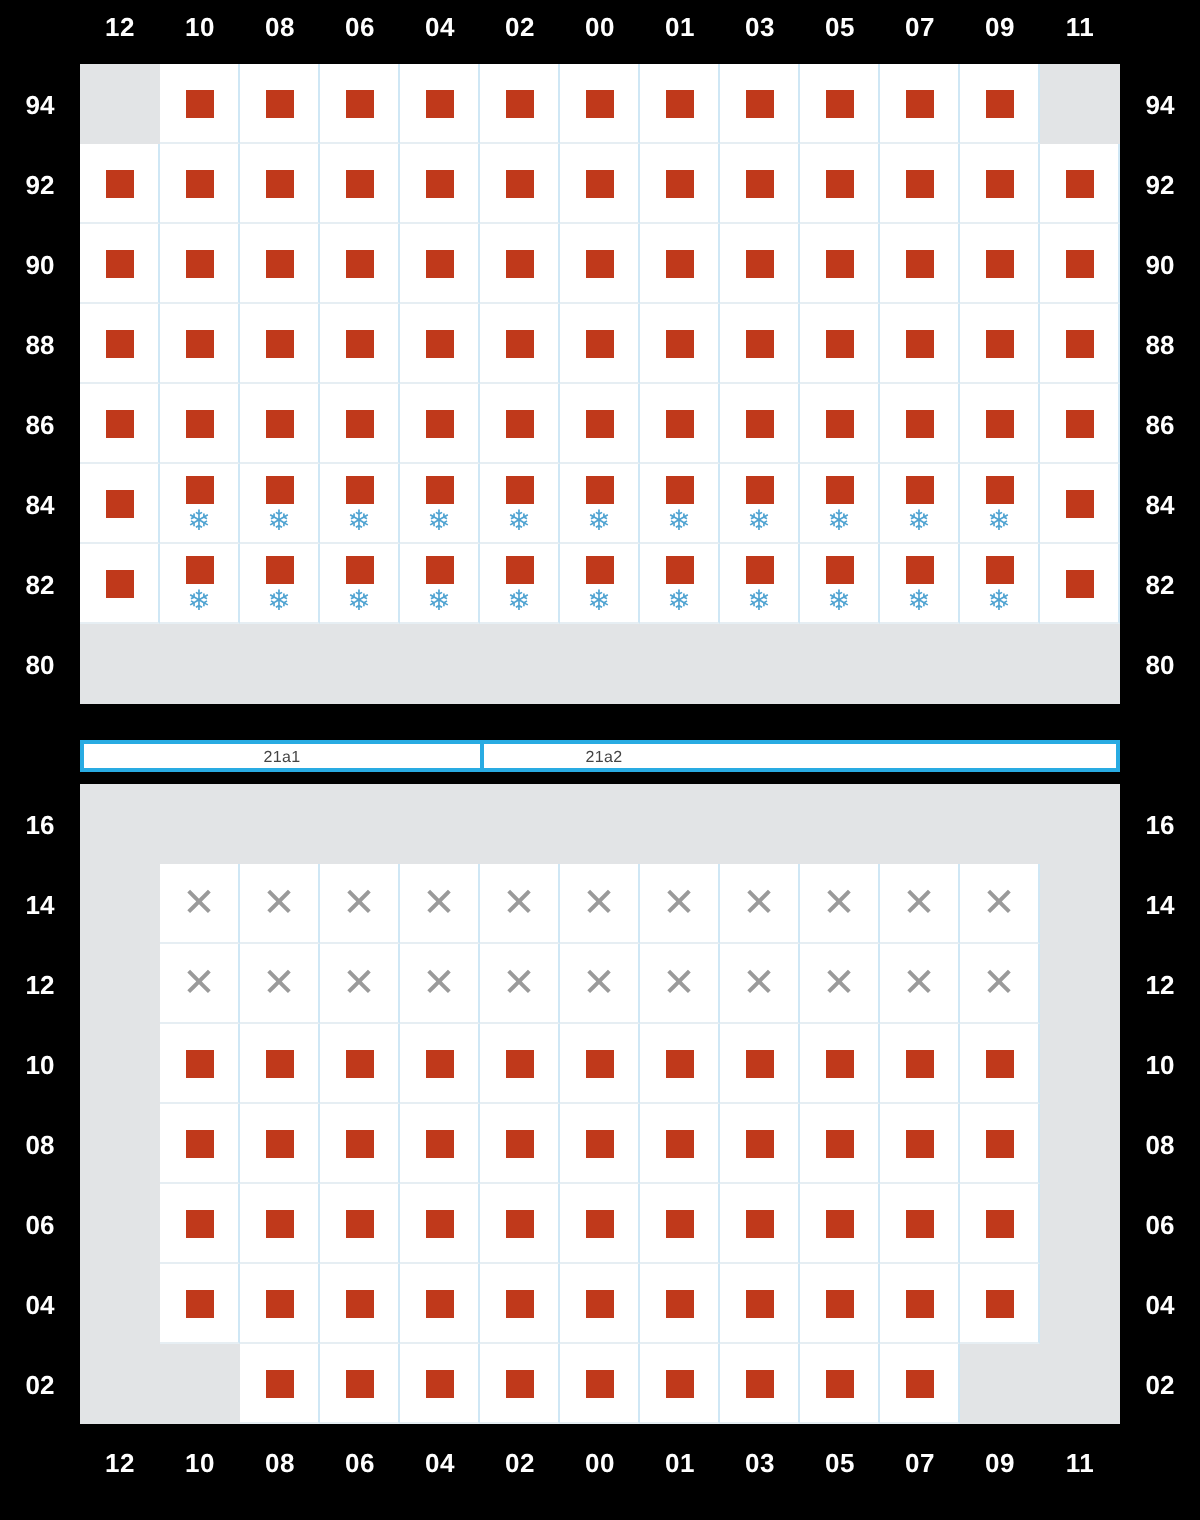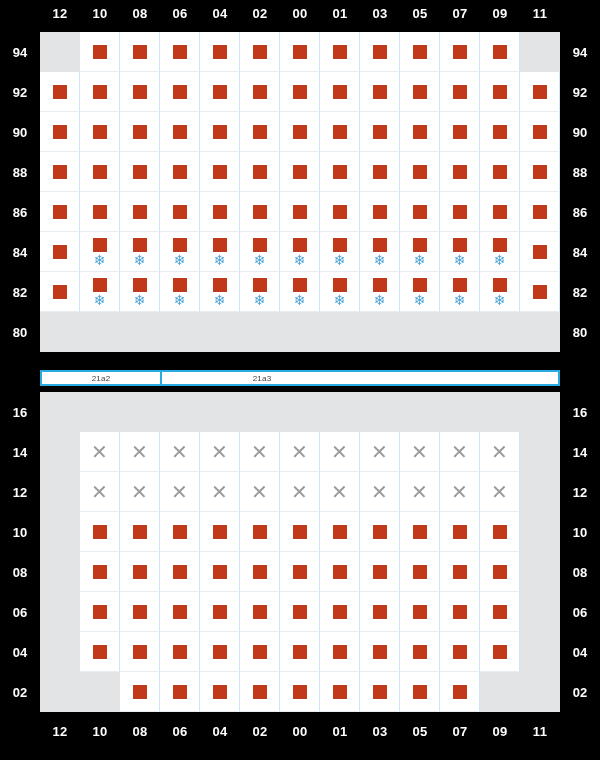--- a/index.html
+++ b/index.html
@@ -450,22 +450,22 @@
       <div class="gcell blank" style="left: 240px; top: 280px;"></div>
       <div class="gcell blank" style="left: 280px; top: 280px;"></div>
       <div class="gcell blank" style="left: 320px; top: 280px;"></div>
       <div class="gcell blank" style="left: 360px; top: 280px;"></div>
       <div class="gcell blank" style="left: 400px; top: 280px;"></div>
       <div class="gcell blank" style="left: 440px; top: 280px;"></div>
       <div class="gcell blank" style="left: 480px; top: 280px;"></div>
     </div>
 
   <div class="zone-bar" id="zone-bar" style="left:40px; top:370px; width:520px;">
+      <div class="zone" style="width: 200px;">21a1</div>
       <div class="zone" style="width: 120px;">21a2</div>
-      <div class="zone" style="width: 200px;">21a3</div>
     </div>
 
   <div class="row-axis" id="row-axis-bottom-left" style="left:0px; top:392px;">
       <div class="cell">16</div>
       <div class="cell">14</div>
       <div class="cell">12</div>
       <div class="cell">10</div>
       <div class="cell">08</div>
       <div class="cell">06</div>
       <div class="cell">04</div>

